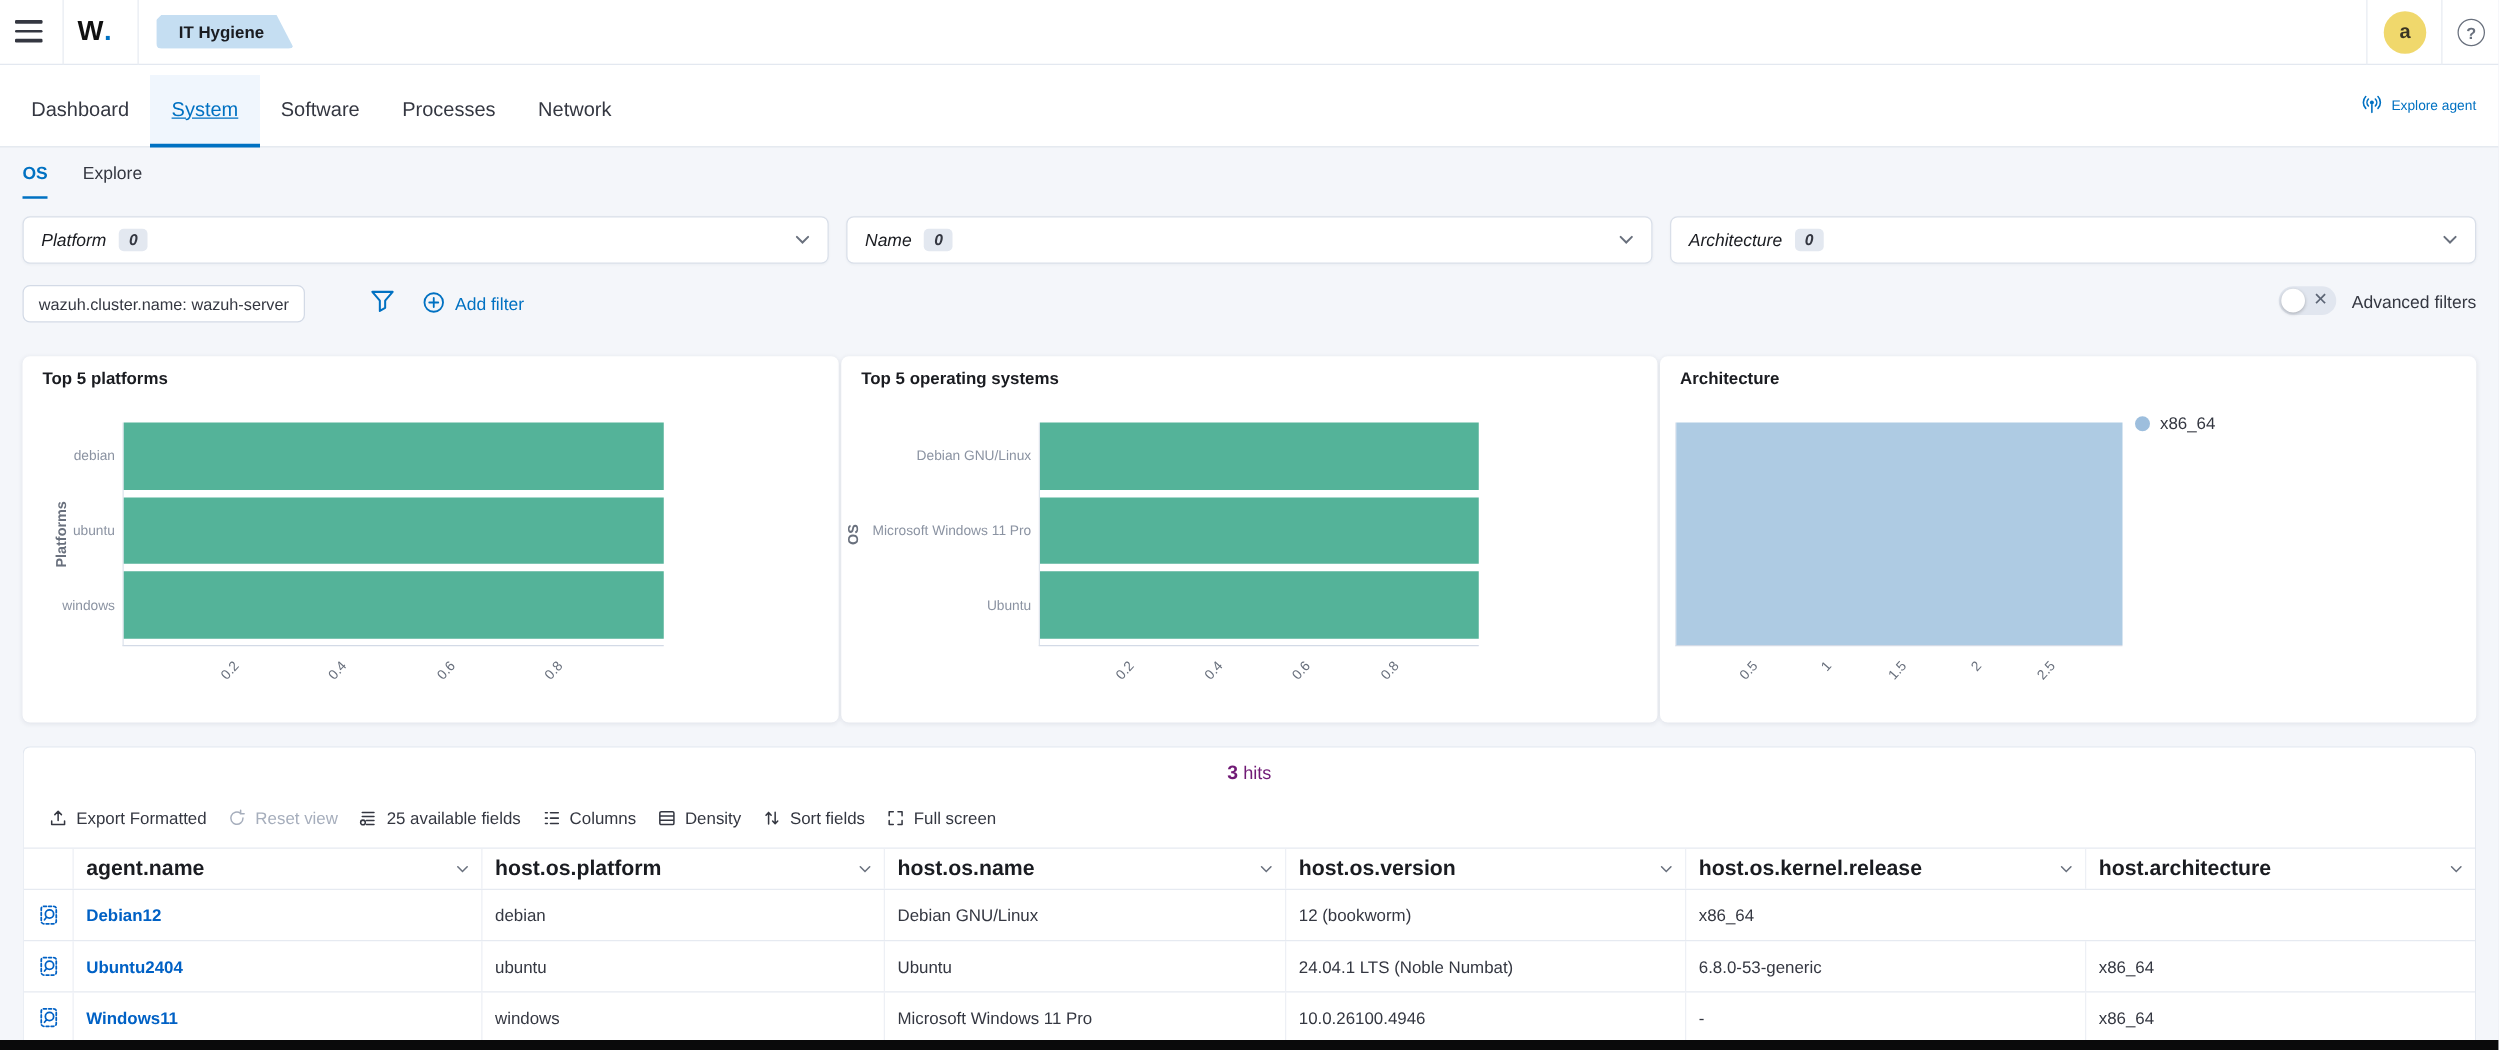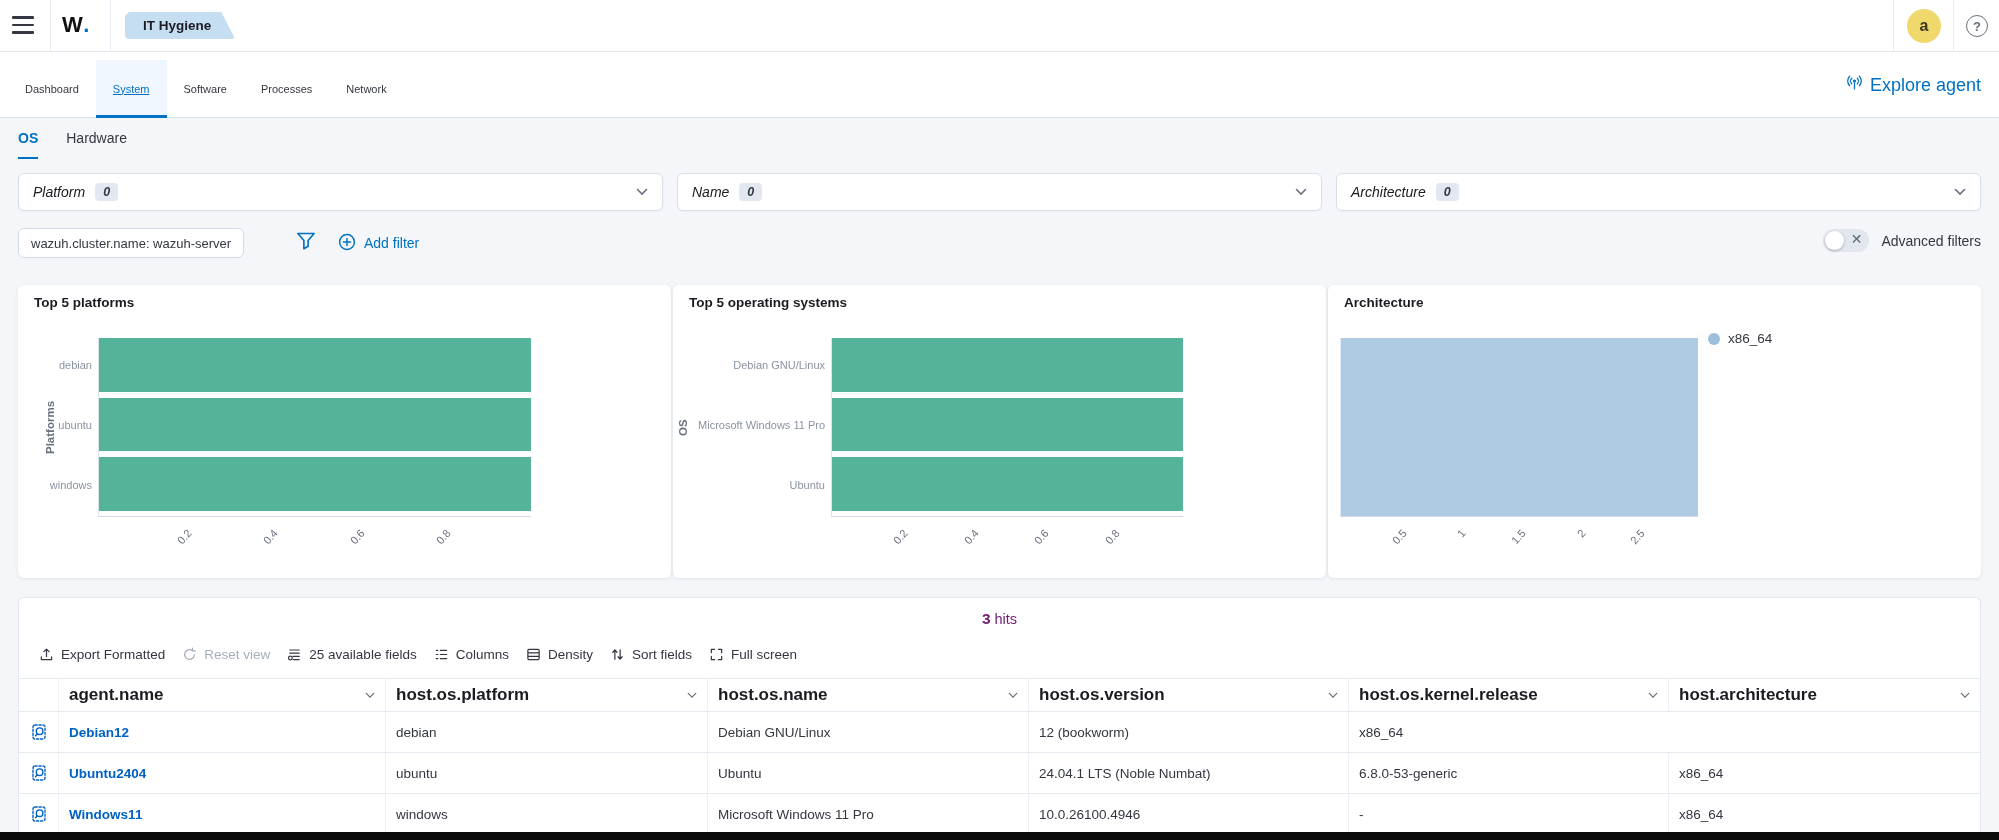--- a/index.html
+++ b/index.html
@@ -17,24 +17,24 @@
   .app-badge { position:absolute; left:125px; top:12px; height:27px; background:#c5def2; color:#1a1c21; font-size:13.5px; font-weight:600;
       display:flex; align-items:center; padding:0 24px 0 18px; clip-path:polygon(4px 0, calc(100% - 14px) 0, 100% 100%, 0 100%, 0 4px); border-radius:4px; }
   .avatar { position:absolute; left:1907px; top:9px; width:34px; height:34px; border-radius:50%; background:#f0d86c; color:#3a3424;
       display:flex; align-items:center; justify-content:center; font-size:16px; font-weight:700; cursor:pointer; }
   .help-btn { position:absolute; left:1966px; top:15px; width:22px; height:22px; border-radius:50%; border:1.6px solid #69707d; color:#69707d;
       display:flex; align-items:center; justify-content:center; font-size:13px; font-weight:700; cursor:pointer; }
 
   
   .tabbar { position:absolute; left:0; top:52px; width:100%; height:66px; background:#fff; border-bottom:1px solid #dde3ec; }
   .tabs { position:absolute; left:8px; top:8px; bottom:0; display:flex; align-items:stretch; }
-  .tab { display:flex; align-items:center; padding:0 17px; font-size:11px; color:#343741; cursor:pointer; position:relative; }
+  .tab { display:flex; align-items:center; padding:0 17px; font-size:16px; color:#343741; cursor:pointer; position:relative; }
   .tab.active { background:#f0f6fd; color:#0071c2; text-decoration:underline; font-weight:500; }
   .tab.active::after { content:""; position:absolute; left:0; right:0; bottom:-1px; height:3px; background:#0071c2; }
-  .explore { position:absolute; right:18px; top:0; height:66px; display:flex; align-items:center; gap:7px; color:#0071c2; font-size:18px; cursor:pointer; }
+  .explore { position:absolute; right:18px; top:0; height:66px; display:flex; align-items:center; gap:7px; color:#0071c2; font-size:11px; cursor:pointer; }
 
   
   .subtabs { position:absolute; left:18px; top:130px; display:flex; gap:28px; }
   .subtab { font-size:14px; color:#343741; padding-bottom:11px; cursor:pointer; }
   .subtab.active { color:#0071c2; font-weight:700; border-bottom:2px solid #0071c2; }
 
   
   .selects-row { position:absolute; left:18px; top:173px; width:1963px; display:flex; gap:14px;font-style:italic; }
   .select-box { flex:1; height:38px; background:#fff; border:1px solid #d9dfe9; border-radius:6px; display:flex; align-items:center; padding:0 14px; cursor:pointer; box-shadow:0 1px 2px rgba(25,40,70,0.04); }
   .select-box .lbl { font-size:14px; color:#1a1c21; }
@@ -141,21 +141,21 @@
           <path d="M5.4 9.2a3.7 3.7 0 0 1 0-5.2 M10.6 4a3.7 3.7 0 0 1 0 5.2"></path>
           <path d="M3.4 11a6.4 6.4 0 0 1 0-8.9 M12.6 2.1a6.4 6.4 0 0 1 0 8.9"></path>
         </svg>
       </span>
       <span>Explore agent</span>
     </div>
   </div>
 
   <div class="subtabs">
     <div class="subtab active">OS</div>
-    <div class="subtab">Hardware</div>
+    <div class="subtab">Explore</div>
   </div>
 
   <div class="selects-row">
     <div class="select-box">
       <span class="lbl">Platform</span>
       <span class="count-badge">0</span>
       <span class="chev">
           <svg width="12" height="8" viewBox="0 0 12 8" fill="none" stroke="#69707d" stroke-width="1.6" stroke-linecap="round">
             <path d="M1.5 1.5 6 6l4.5-4.5"></path>
           </svg>

